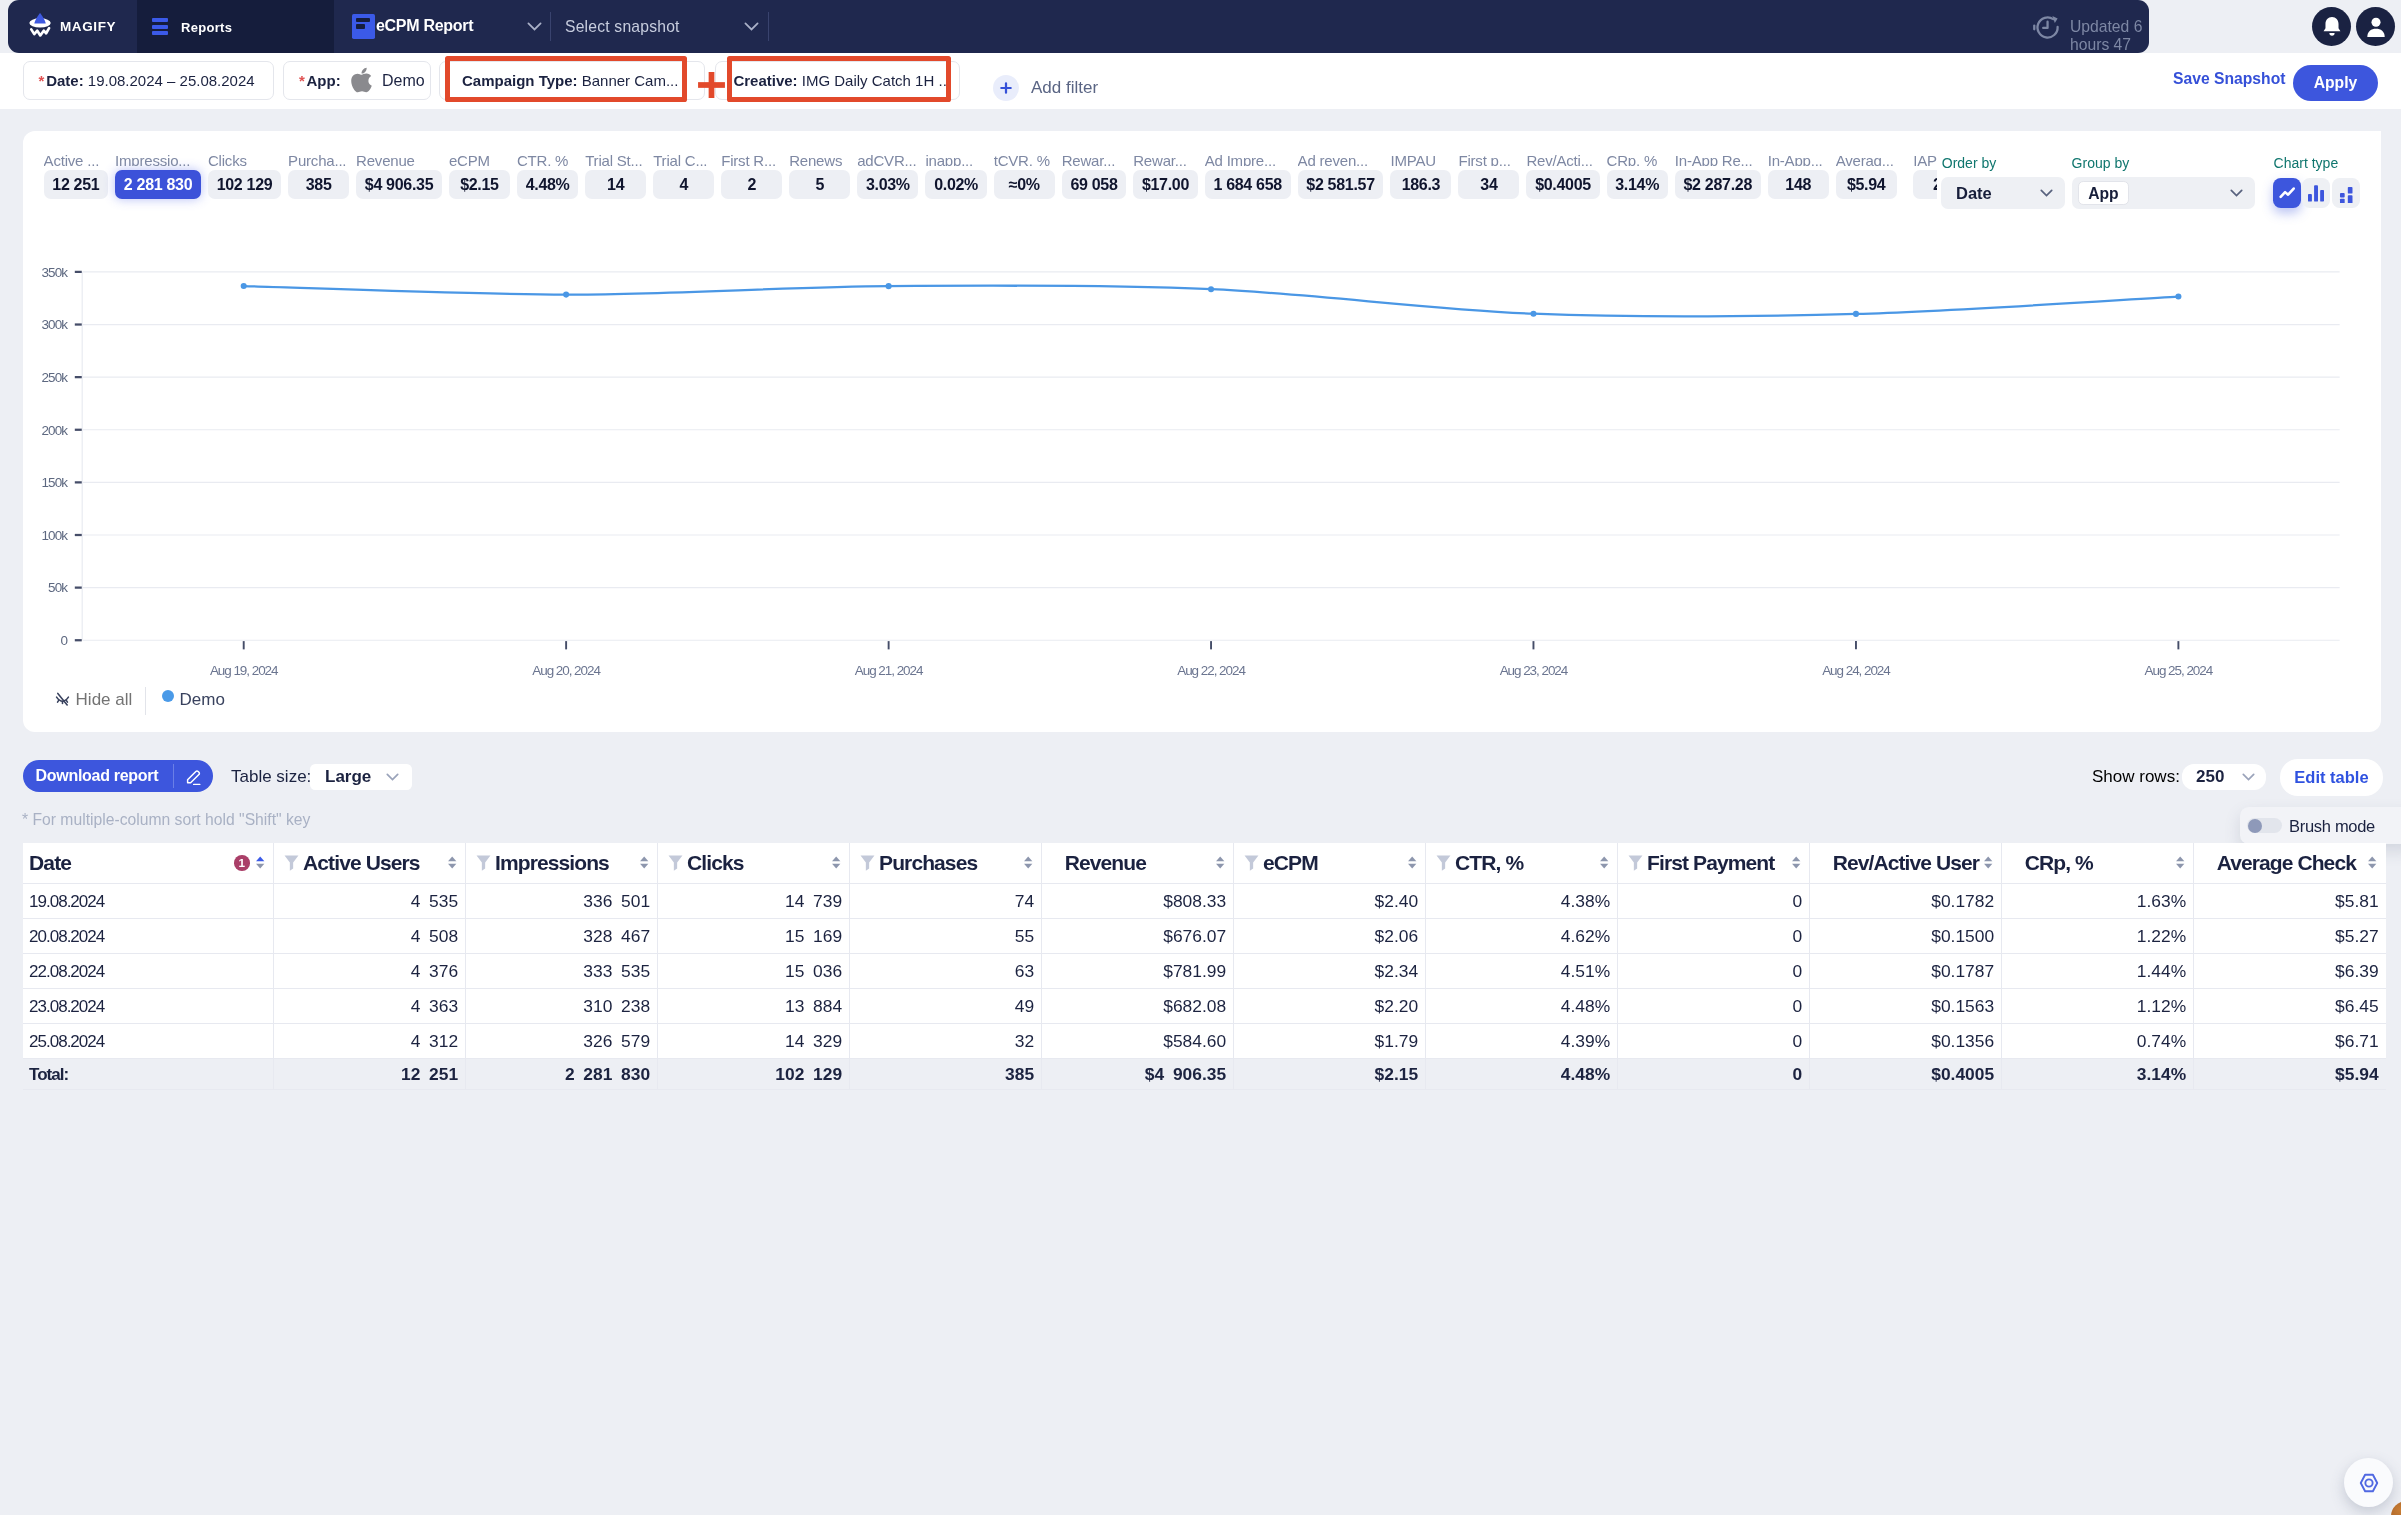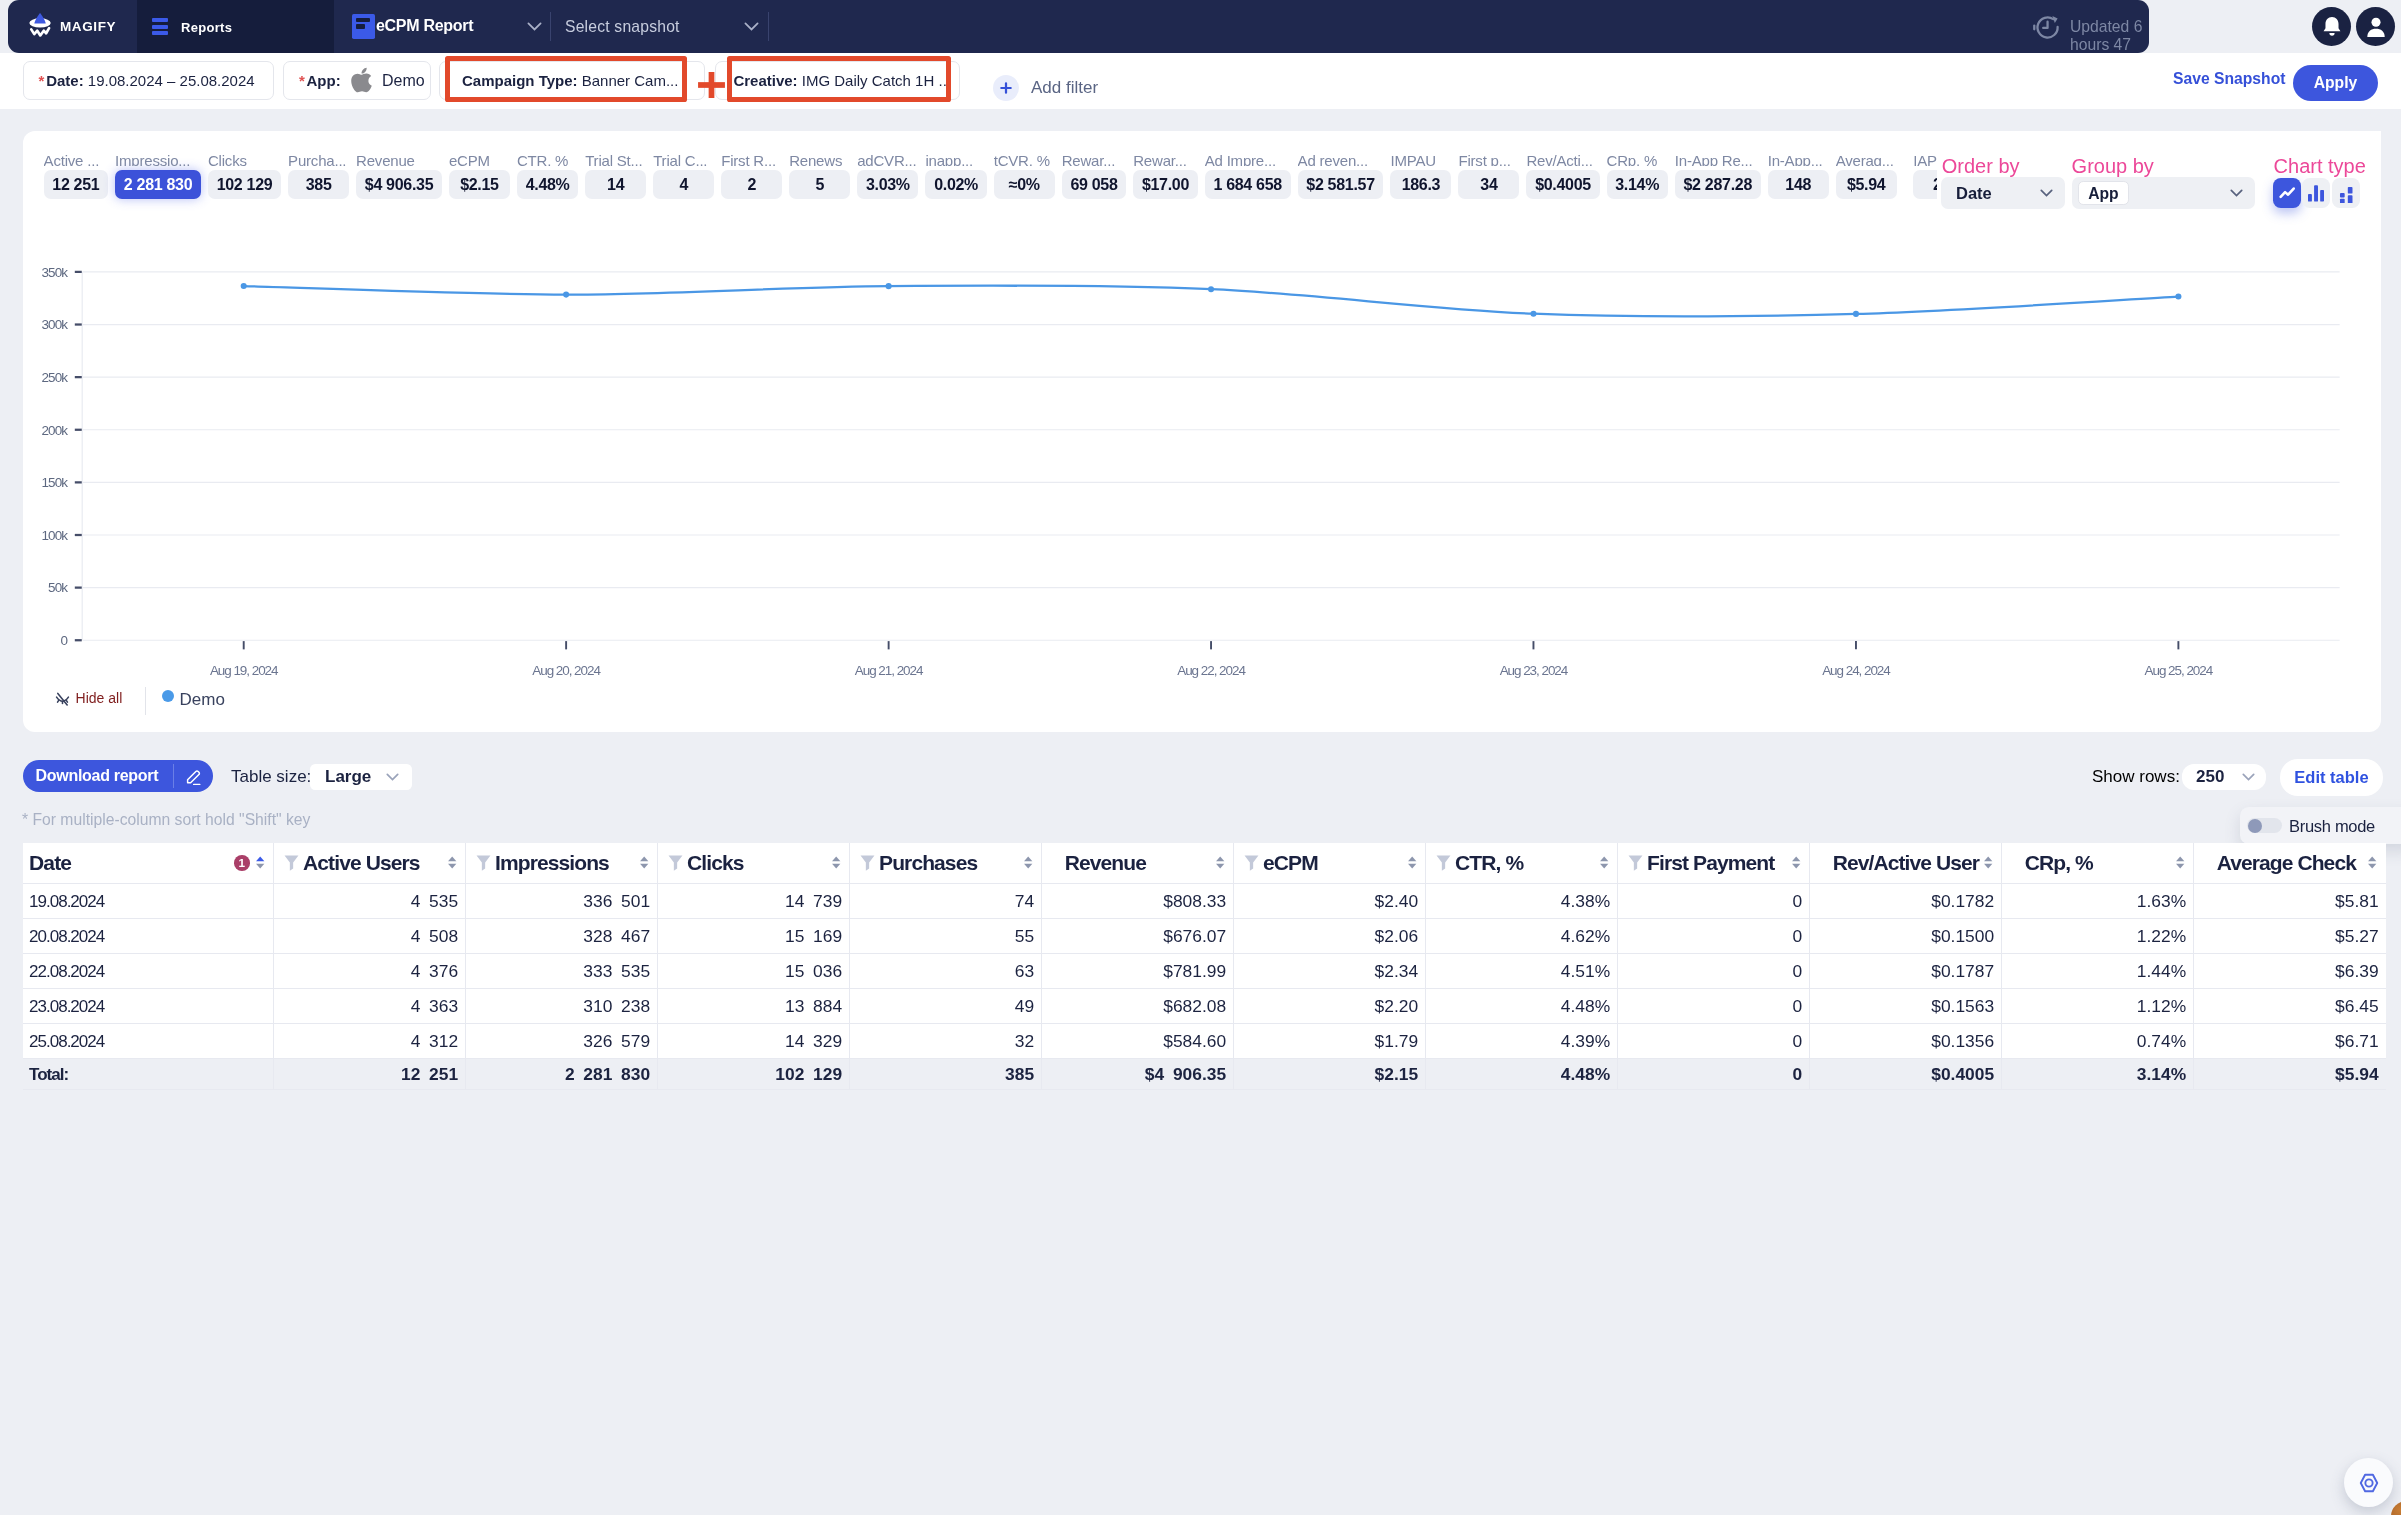--- a/index.html
+++ b/index.html
@@ -37,21 +37,21 @@
 
 #panel { position:absolute; left:22.6px; top:131px; width:2358px; height:601px; background:#fff; border-radius:12px; }
 #metrics { position:absolute; left:21px; top:17.4px; width:1893px; height:77px; overflow:hidden; white-space:nowrap; }
 .metric { display:inline-block; vertical-align:top; margin-right:7px; }
 .metric .lab { font-size:15px; color:#7e88a3; letter-spacing:-0.2px; padding-top:3.5px; margin-bottom:3.5px; overflow:hidden; white-space:nowrap; height:18px; }
 .metric .chip { height:29px; line-height:29px; background:#edeff4; border-radius:7px; padding:0 8.7px; font-size:16px; letter-spacing:-0.3px; font-weight:bold; min-width:61px; color:#10152e; text-align:center; }
 .metric.sel .chip { background:#3c52d9; color:#fff; box-shadow:0 0 10.4px rgba(90,110,235,0.45); }
 .metric.sel { margin-left:0; margin-right:7px; }
 .metric:last-child { margin-left:9.6px; }
 #controls { position:absolute; left:1914px; top:0; width:444px; height:104px; background:#fff; }
-.ctl-lab { position:absolute; top:24px; font-size:20px; color:#ec4899; }
+.ctl-lab { position:absolute; top:24px; font-size:14px; color:#0f766e; }
 .sel-box { position:absolute; top:46px; height:32px; background:#eef0f4; border-radius:7px; display:flex; align-items:center; font-size:16.5px; font-weight:bold; color:#171e3a; }
 .charttype-btn { position:absolute; top:47px; width:28px; height:30px; border-radius:7.8px; background:#eef0f4; }
 .charttype-btn.sel { background:#3d56dd; box-shadow:0 5.2px 10.4px rgba(61,86,221,0.35); }
 
 
 #dlbtn { position:absolute; left:22.6px; top:760px; width:190px; height:32px; background:#3d56dd; border-radius:16px; color:#fff; font-weight:bold; font-size:16.5px; }
 #tsize-lab { position:absolute; left:231px; top:767px; font-size:17px; color:#1b2240; }
 #tsize-sel { position:absolute; left:310px; top:764px; width:102px; height:26px; background:#fff; border-radius:5.2px; }
 #showrows-lab { position:absolute; left:2092px; top:767px; font-size:17px; color:#000000; }
 #showrows-sel { position:absolute; left:2182px; top:764px; width:84px; height:26px; background:#fff; border-radius:12px; }
@@ -251,21 +251,21 @@
       <circle cx="2106.9" cy="210.3" r="3.5"></circle>
       <circle cx="2477.6" cy="190.3" r="3.5"></circle>
     </g>
   </svg>
 
   <svg class="abs" style="left:32px; top:561px;" width="15" height="15" viewBox="0 0 17 17">
     <path d="M1.8 5.8 C4.2 9.2 6.2 10.5 8.5 10.5 C10.8 10.5 12.8 9.2 15.2 5.8" stroke="#39425e" stroke-width="1.8" fill="none" stroke-linecap="round"></path>
     <path d="M4 9.7 L2.9 11.4 M8.5 10.9 L8.5 13 M13 9.7 L14.1 11.4" stroke="#39425e" stroke-width="1.8" stroke-linecap="round"></path>
     <path d="M3.2 1.6 L13.8 14.6" stroke="#39425e" stroke-width="1.8" stroke-linecap="round"></path>
   </svg>
-  <div class="abs" style="left:53px; top:559px; font-size:14px; color:#7f1d1d;">Hide all</div>
+  <div class="abs" style="left:53px; top:559px; font-size:17px; color:#737373;">Hide all</div>
   <div class="abs" style="left:122px; top:556px; width:0.9px; height:28px; background:#e2e4ea;"></div>
   <div class="abs" style="left:139px; top:559px; width:12px; height:12px; border-radius:50%; background:#4a9ae8;"></div>
   <div class="abs" style="left:157px; top:559px; font-size:17px; color:#39425e;">Demo</div>
 </div>
 
 <div id="dlbtn">
   <span style="position:absolute; left:13px; top:7px; font-size:16px; letter-spacing:-0.3px;">Download report</span>
   <div style="position:absolute; left:150px; top:4.4px; width:0.9px; height:23.5px; background:#6a7fe6;"></div>
   <svg style="position:absolute; left:162px; top:7.8px;" width="17.4" height="17.4" viewBox="0 0 20 20">
     <path d="M3 13.5 L12.5 4 a1.8 1.8 0 0 1 2.6 0 l0.9 0.9 a1.8 1.8 0 0 1 0 2.6 L6.5 17 L3 17 Z" stroke="#fff" stroke-width="1.7" fill="none" stroke-linejoin="round"></path>

